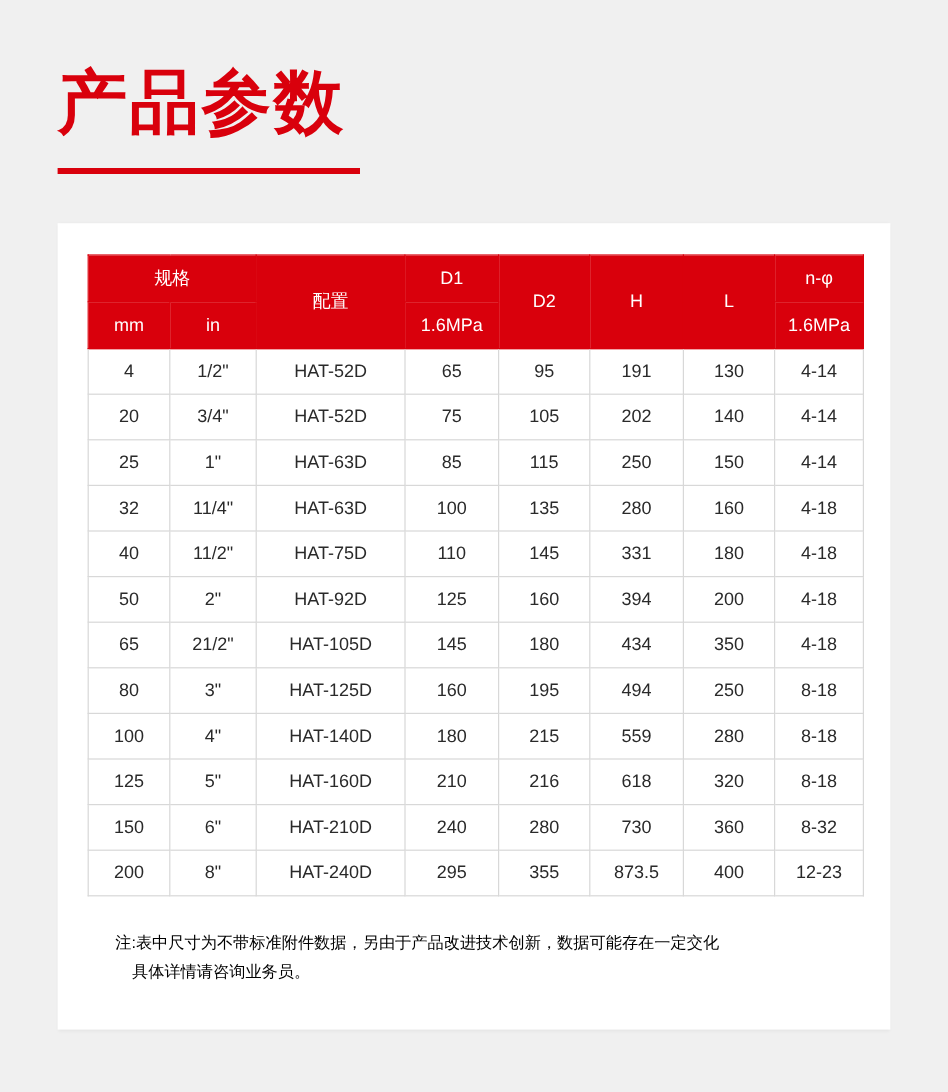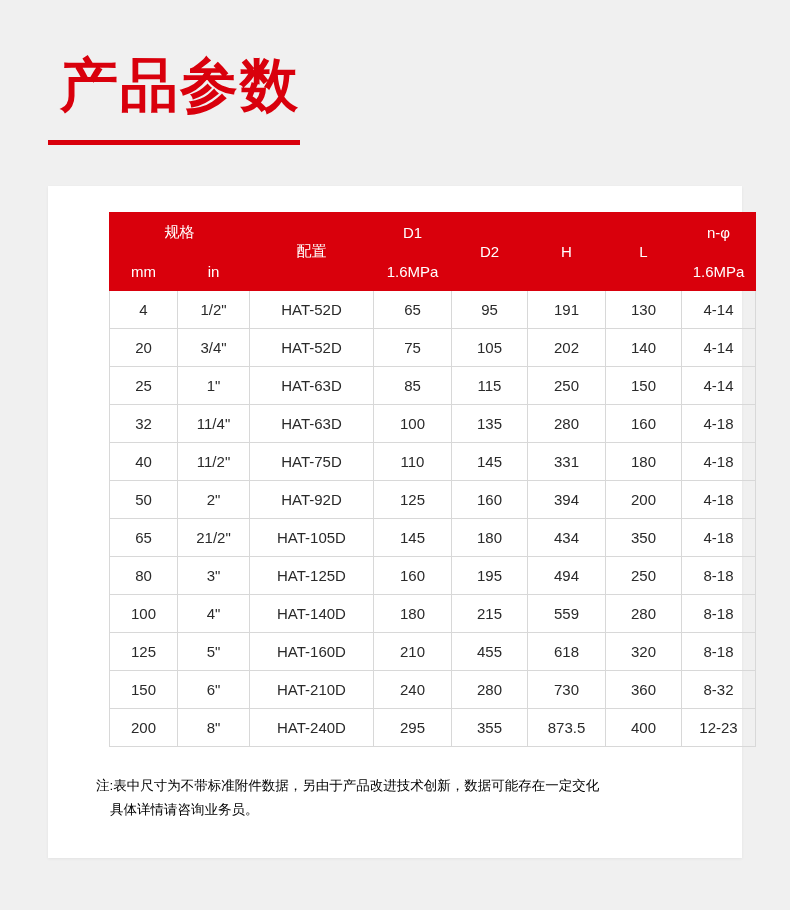--- a/index.html
+++ b/index.html
@@ -26,21 +26,20 @@
     top: 52px;
   }
   .page-title {
     font-family: "DejaVu Sans", sans-serif;
     font-weight: bold;
     font-size: 58px;
     line-height: 66px;
     color: #d9000c;
     letter-spacing: 2px;
     margin: 0;
-    text-align: right;
   }
   .title-underline {
     margin-top: 22px;
     width: 252px;
     height: 5px;
     background: #d9000c;
   }
   .card {
     position: absolute;
     left: 48px;
@@ -49,21 +48,20 @@
     height: 672px;
     background: #ffffff;
     box-shadow: 0 1px 3px rgba(0,0,0,0.06);
     box-sizing: border-box;
   }
   .table-wrap {
     position: absolute;
     left: 25px;
     top: 26px;
     width: 646px;
-    margin-left: 36px;
   }
   table.spec {
     border-collapse: collapse;
     width: 646px;
     table-layout: fixed;
   }
   table.spec td, table.spec th {
     border: 1px solid #d8d8d8;
     text-align: center;
     vertical-align: middle;
@@ -233,21 +231,21 @@
               <td>215</td>
               <td>559</td>
               <td>280</td>
               <td>8-18</td>
             </tr>
             <tr>
               <td>125</td>
               <td>5"</td>
               <td>HAT-160D</td>
               <td>210</td>
-              <td>455</td>
+              <td>216</td>
               <td>618</td>
               <td>320</td>
               <td>8-18</td>
             </tr>
             <tr>
               <td>150</td>
               <td>6"</td>
               <td>HAT-210D</td>
               <td>240</td>
               <td>280</td>

